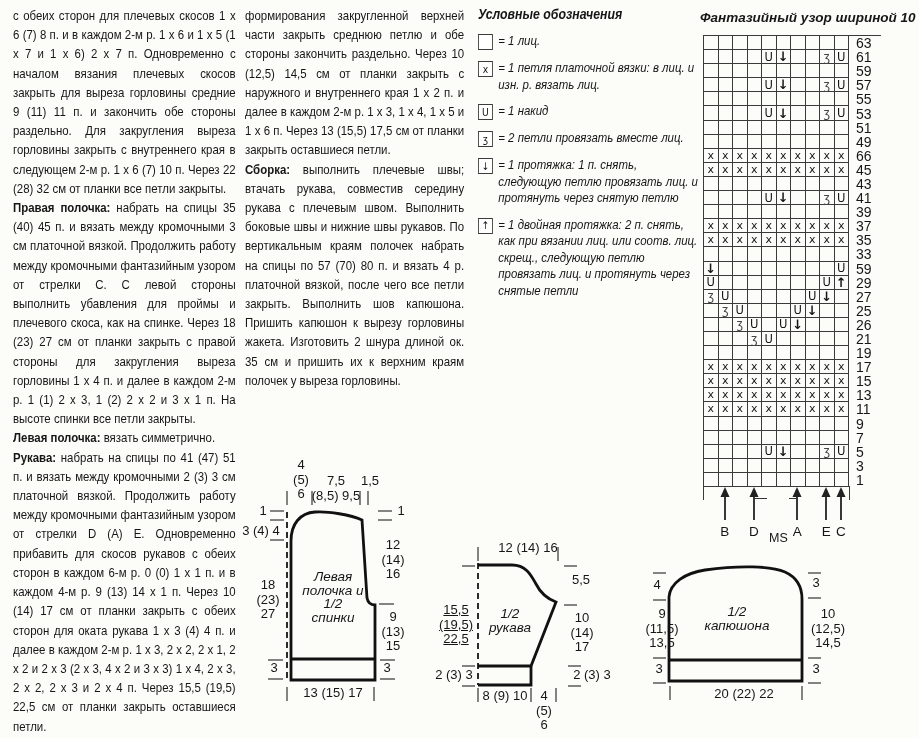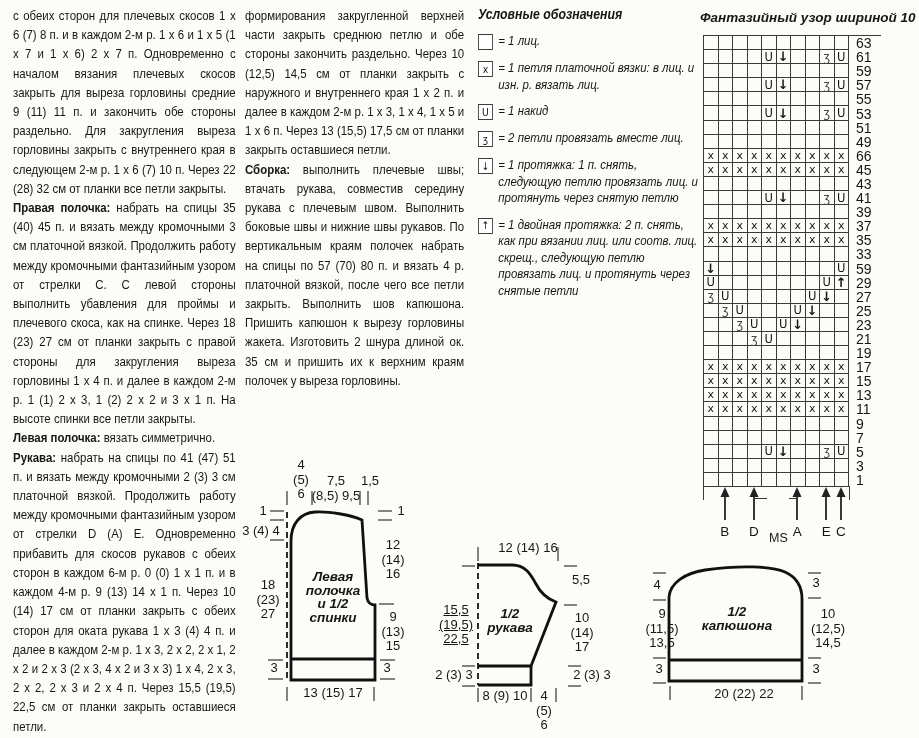--- a/index.html
+++ b/index.html
@@ -44,21 +44,21 @@
         border-left:1.2px solid #3a3a3a;border-right:1.2px solid #3a3a3a;}
   .arrow{position:absolute;}
   .aletter{position:absolute;width:14px;text-align:center;font-size:13.5px;}
   .msline{position:absolute;border-top:1.3px solid #333;height:0;}
   #ms{position:absolute;font-size:12.5px;}
   
   .diag{position:absolute;}
   .diag svg{position:absolute;left:0;top:0;}
   .mlabel{position:absolute;font-size:13px;line-height:14.5px;
           white-space:pre-line;text-align:center;}
-  .pname{position:absolute;font-style:italic;font-weight:bold;
+  .pname{position:absolute;font-style:italic;font-weight:normal;
          font-size:13.5px;line-height:13.5px;text-align:center;}
 </style>
 </head>
 <body>
 
 <div class="col" id="col-left">
     <p>с обеих сторон для плечевых скосов 1 х 6 (7) 8 п. и в каждом 2-м р. 1 х 6 и 1 х 5 (1 х 7 и 1 х 6) 2 х 7 п. Одновременно с началом вязания плечевых скосов закрыть для выреза горловины средние 9 (11) 11 п. и закончить обе стороны раздельно. Для закругления выреза горловины закрыть с внутреннего края в следующем 2-м р. 1 х 6 (7) 10 п. Через 22 (28) 32 см от планки все петли закрыты.</p>
     <p><b>Правая полочка: </b>набрать на спицы 35 (40) 45 п. и вязать между кромочными 3 см платочной вязкой. Продолжить работу между кромочными фантазийным узором от стрелки C. С левой стороны выполнить убавления для проймы и плечевого скоса, как на спинке. Через 18 (23) 27 см от планки закрыть с правой стороны для закругления выреза горловины 1 х 4 п. и далее в каждом 2-м р. 1 (1) 2 х 3, 1 (2) 2 х 2 и 3 х 1 п. На высоте спинки все петли закрыты.</p>
     <p><b>Левая полочка: </b>вязать симметрично.</p>
     <p><b>Рукава: </b>набрать на спицы по 41 (47) 51 п. и вязать между кромочными 2 (3) 3 см платочной вязкой. Продолжить работу между кромочными фантазийным узором от стрелки D (A) E. Одновременно прибавить для скосов рукавов с обеих сторон в каждом 6-м р. 0 (0) 1 х 1 п. и в каждом 4-м р. 9 (13) 14 х 1 п. Через 10 (14) 17 см от планки закрыть с обеих сторон для оката рукава 1 х 3 (4) 4 п. и далее в каждом 2-м р. 1 х 3, 2 х 2, 2 х 1, 2 х 2 и 2 х 3 (2 х 3, 4 х 2 и 3 х 3) 1 х 4, 2 х 3, 2 х 2, 2 х 3 и 2 х 4 п. Через 15,5 (19,5) 22,5 см от планки закрыть оставшиеся петли.</p>
@@ -325,21 +325,21 @@
       <div class="cell"></div>
       <div class="cell"></div>
       <div class="cell g-k2tog">ʒ</div>
       <div class="cell g-yo">U</div>
       <div class="cell"></div>
       <div class="cell g-yo">U</div>
       <div class="cell g-skp">↓</div>
       <div class="cell"></div>
       <div class="cell"></div>
       <div class="cell"></div>
-      <div class="rlabel">23</div>
+      <div class="rlabel">26</div>
       <div class="cell"></div>
       <div class="cell"></div>
       <div class="cell"></div>
       <div class="cell g-k2tog">ʒ</div>
       <div class="cell g-yo">U</div>
       <div class="cell"></div>
       <div class="cell"></div>
       <div class="cell"></div>
       <div class="cell"></div>
       <div class="cell"></div>

